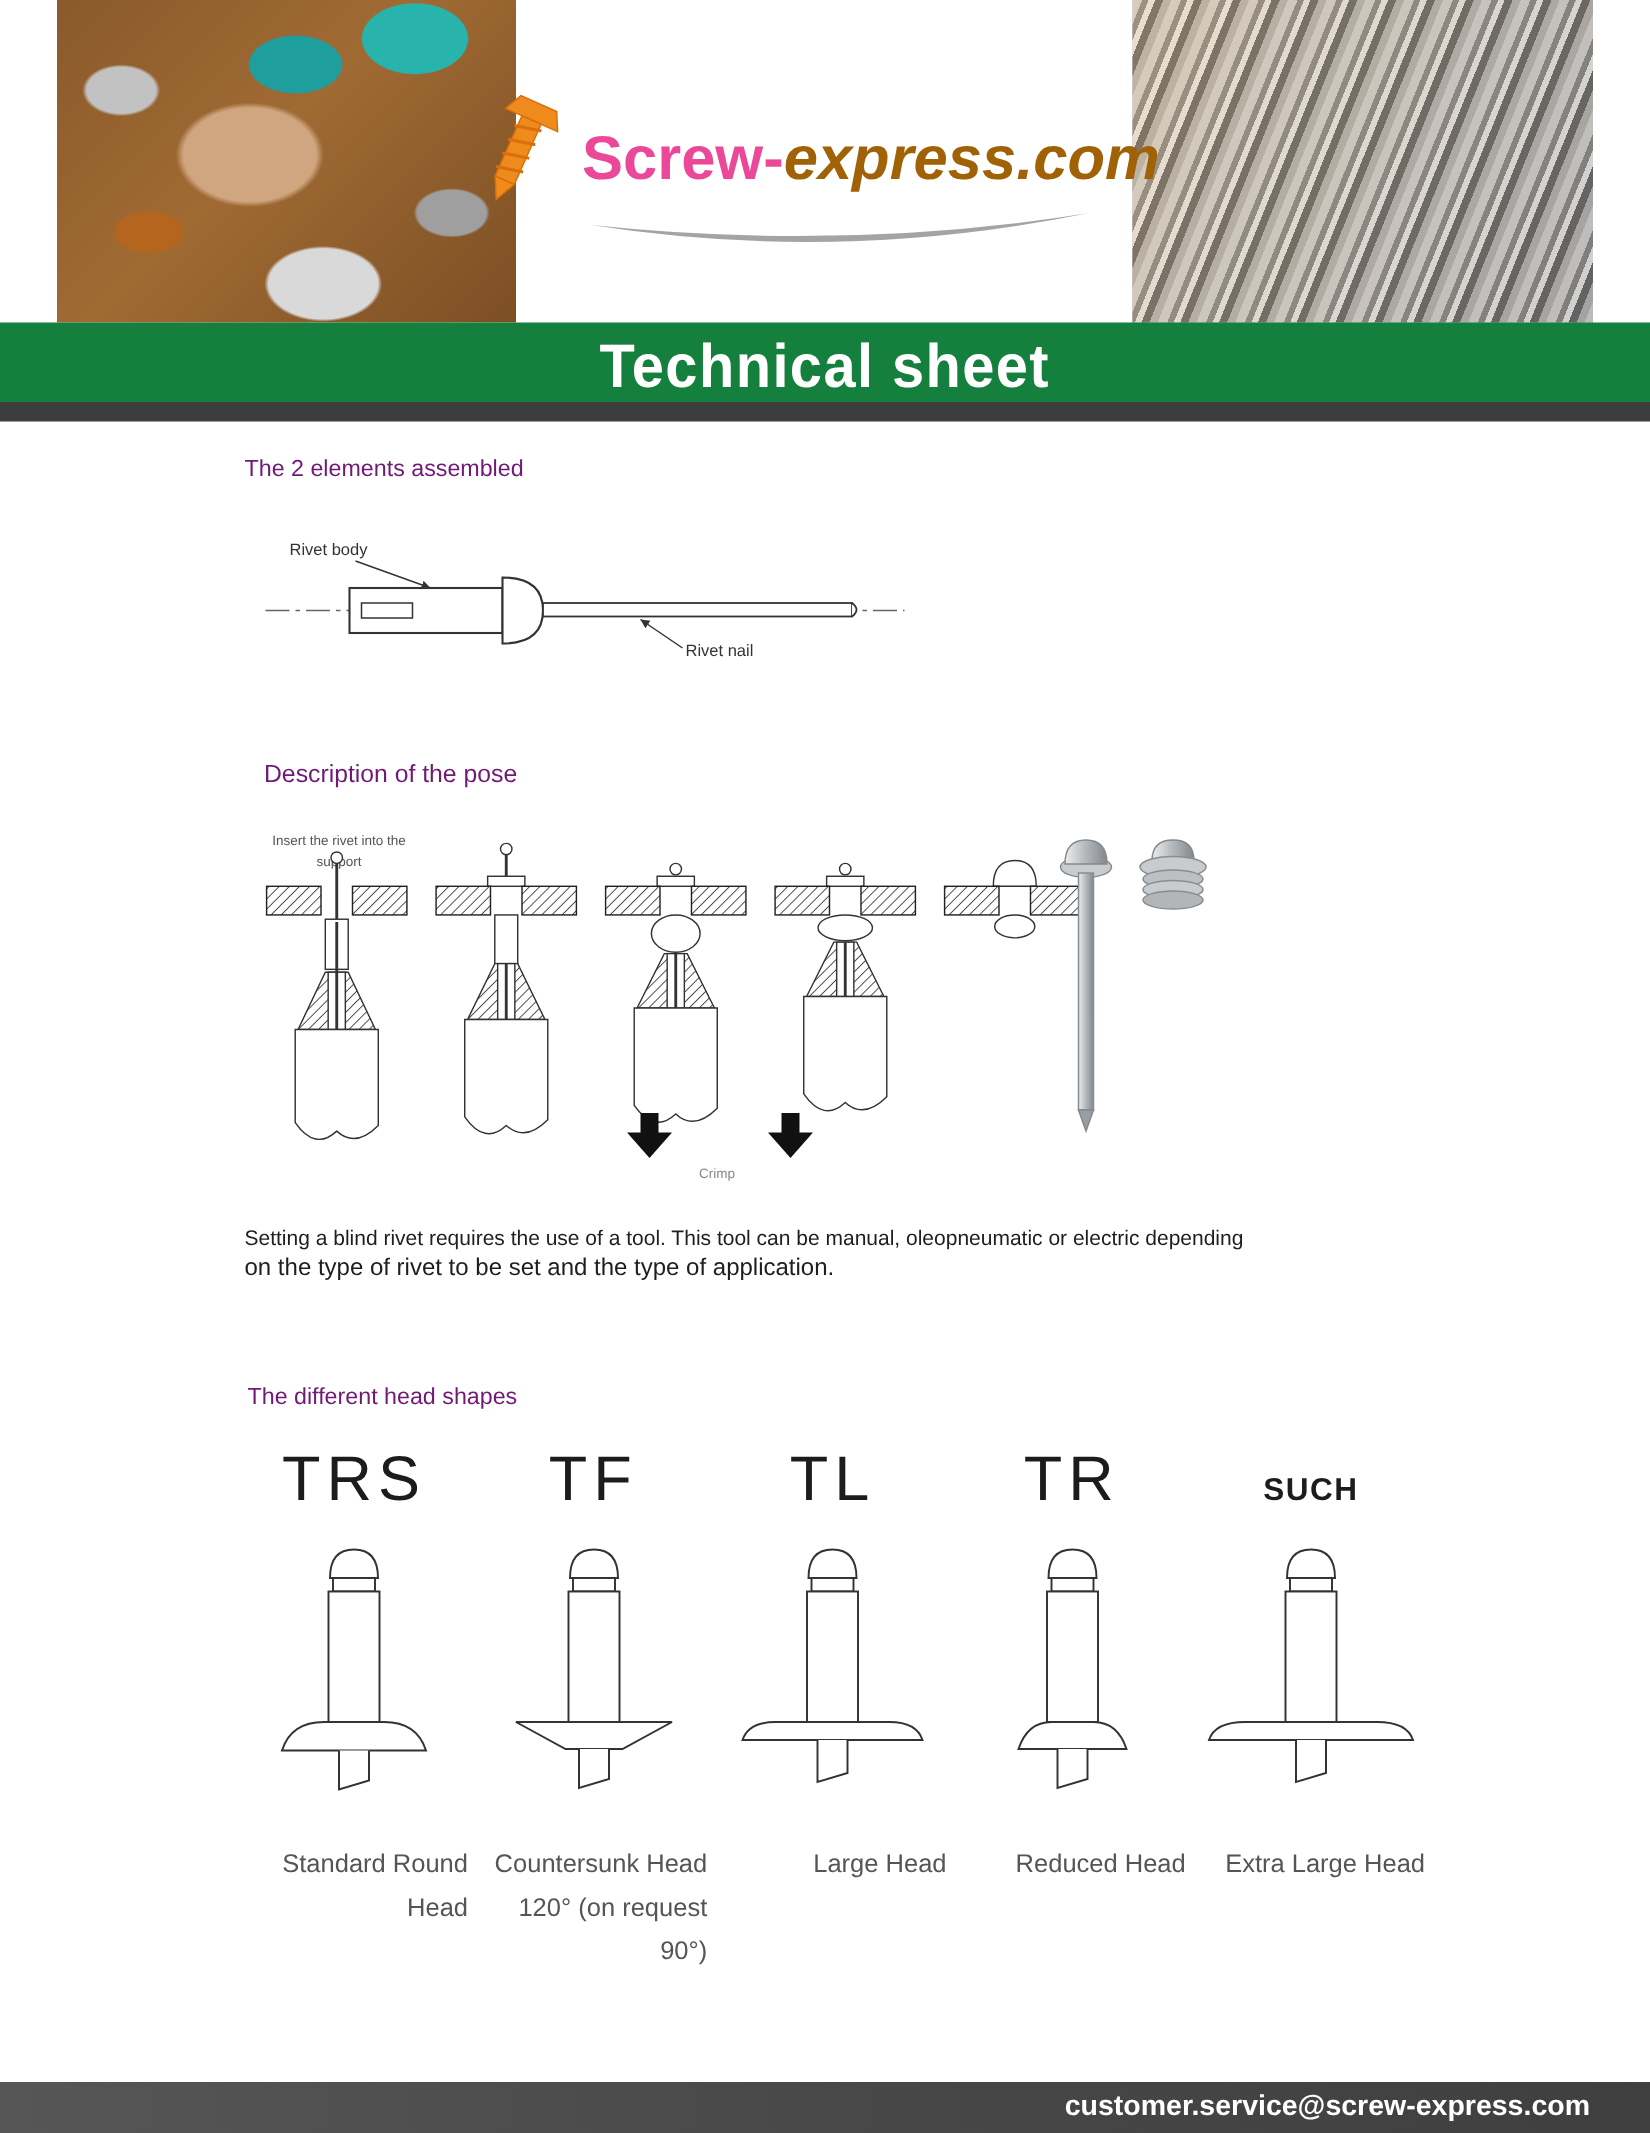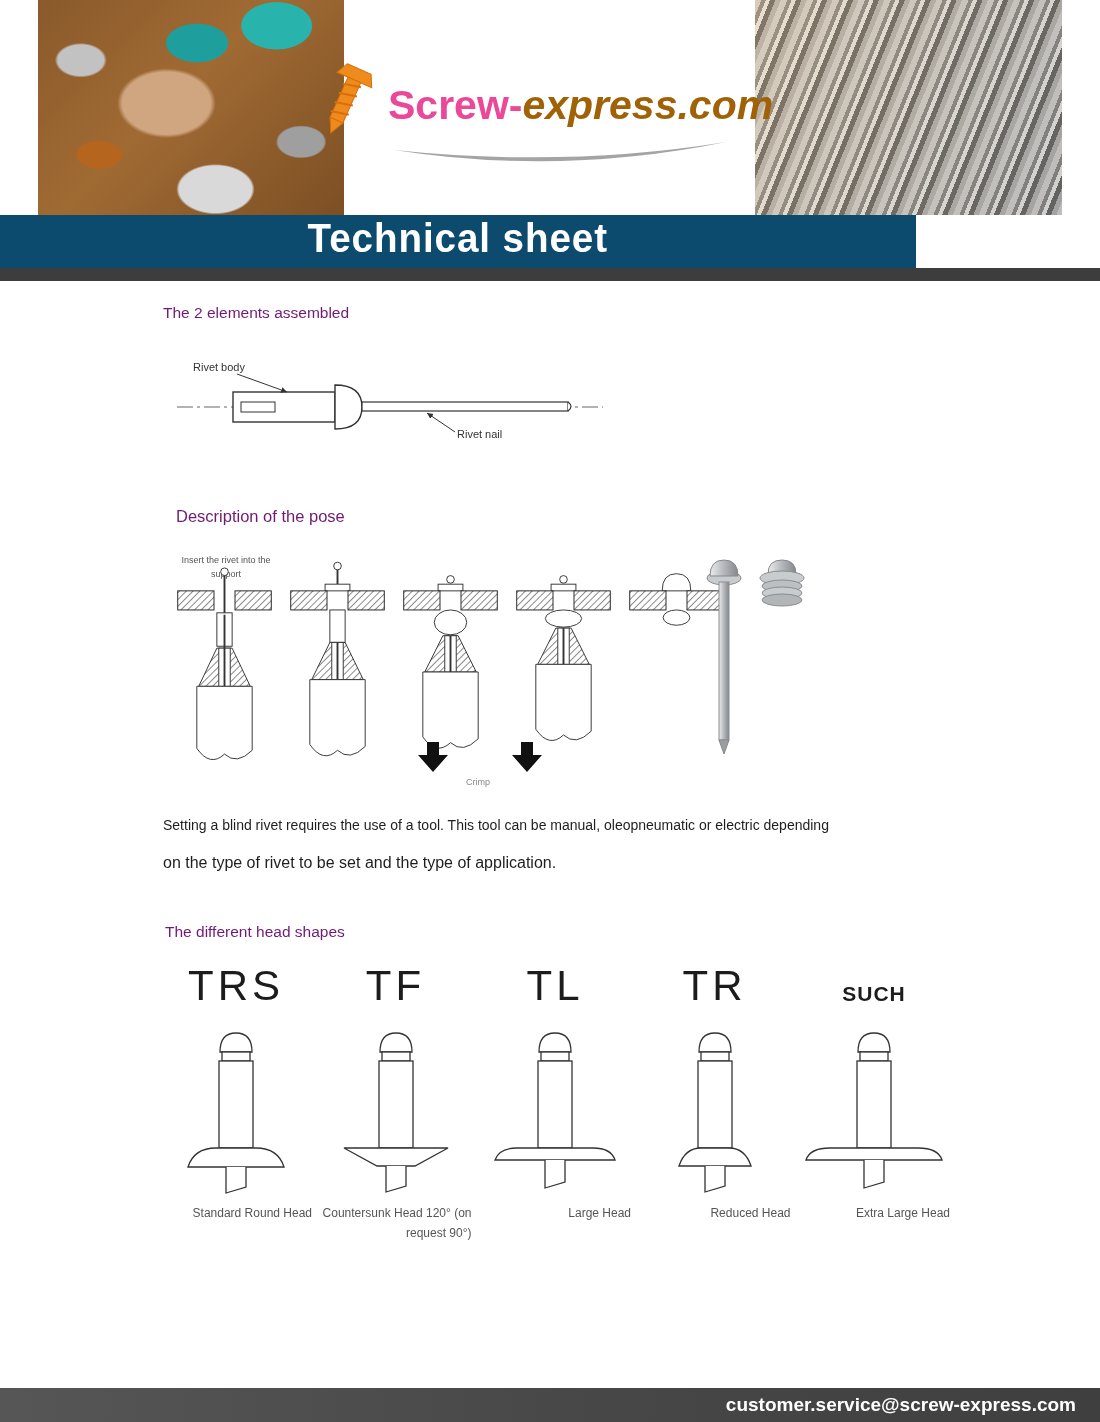--- a/index.html
+++ b/index.html
@@ -23,21 +23,21 @@
       linear-gradient(115deg, rgba(222,160,70,.18), rgba(0,0,0,.12)),
       repeating-linear-gradient(112deg,#d6d6d6 0 6px,#8f8f8f 6px 10px,#ececec 10px 14px,#6f6f6f 14px 19px,#b9b9b9 19px 24px),
       linear-gradient(#bbb,#999);}
   .logo{position:absolute;left:348px;top:62px;width:410px;height:120px}
   .logo-screw{position:absolute;left:-26px;top:2px;transform:rotate(24deg)}
   .logo-text{position:absolute;left:40px;top:20px;white-space:nowrap;font-size:41px;font-weight:bold;letter-spacing:0}
   .logo-text .black{color:#ec4899}
   .logo-text .orange{color:#a16207;font-style:italic}
   .logo-swoosh{position:absolute;left:42px;top:78px}
 
-  .banner{position:absolute;left:0;top:215px;width:916px;height:53px;background:#0c4a6e;display:flex;align-items:flex-start;justify-content:center}
+  .banner{position:absolute;left:0;top:215px;width:1100px;height:53px;background:#15803d;display:flex;align-items:flex-end;justify-content:center}
   .banner-title{color:#fff;font-size:41px;font-weight:bold;letter-spacing:1px;transform:scaleX(.94)}
   .banner-strip{position:absolute;left:0;top:268px;width:1100px;height:13px;background:#3d3d3d}
 
   
   .sec-title{position:absolute;font-size:15.5px;color:#701a75}
   .t-assembled{left:163px;top:304px}
   .t-pose{left:176px;top:507px;font-size:16.5px}
   .t-heads{left:165px;top:923px}
 
   .assembled-svg{position:absolute;left:175px;top:350px}
@@ -48,30 +48,30 @@
   .steps{position:absolute;left:172px;top:552px;display:flex;gap:8px;align-items:flex-start}
   .insert-label{position:absolute;left:176px;top:554px;width:100px;text-align:center;font-size:9px;color:#555;line-height:1.5}
   .crimp-label{position:absolute;left:466px;top:777px;font-size:9px;color:#888}
   .down-arrow{position:absolute;width:30px;height:30px}
   .arrow-1{left:418px;top:742px}
   .arrow-2{left:512px;top:742px}
   .rivet-photo{position:absolute;left:692px;top:552px}
 
   .pose-paragraph{position:absolute;left:163px;top:817px;width:780px}
   .pose-paragraph .l1{display:block;font-size:14px;color:#1e1e1e}
-  .pose-paragraph .l2{display:block;font-size:16px;color:#1e1e1e;margin-top:21px}
+  .pose-paragraph .l2{display:block;font-size:16px;color:#1e1e1e;margin-top:4px}
 
   .heads-row{position:absolute;left:160px;top:958px;width:790px;display:flex;justify-content:space-between}
   .head-col{width:152px;text-align:right}
   .head-code{height:52px;display:flex;align-items:flex-end;justify-content:center;font-size:42px;letter-spacing:4px;color:#1c1c1c}
   .head-code.small{font-size:21px;font-weight:600;letter-spacing:1px;padding-bottom:4px}
   .head-draw{margin-top:16px}
-  .head-caption{margin-top:2px;font-size:12px;color:#555;line-height:1.7}
-
-  footer{position:absolute;left:0;top:1388px;width:1100px;height:34px;background:linear-gradient(90deg,#565656,#474747 55%,#3f3f3f);display:flex;align-items:center;justify-content:flex-end;padding-right:24px}
+  .head-caption{margin-top:28px;font-size:17px;color:#555;line-height:1.7}
+
+  footer{position:absolute;left:0;top:1388px;width:1100px;height:34px;background:linear-gradient(90deg,#565656,#474747 55%,#3f3f3f);display:flex;align-items:center;justify-content:flex-end;padding-right:40px}
   .footer-email{color:#fff;font-size:19px;font-weight:bold}
   svg{display:block}
 </style>
 </head>
 <body>
 
 <div class="page">
 
   <svg width="0" height="0" style="position:absolute" aria-hidden="true">
     <defs>

